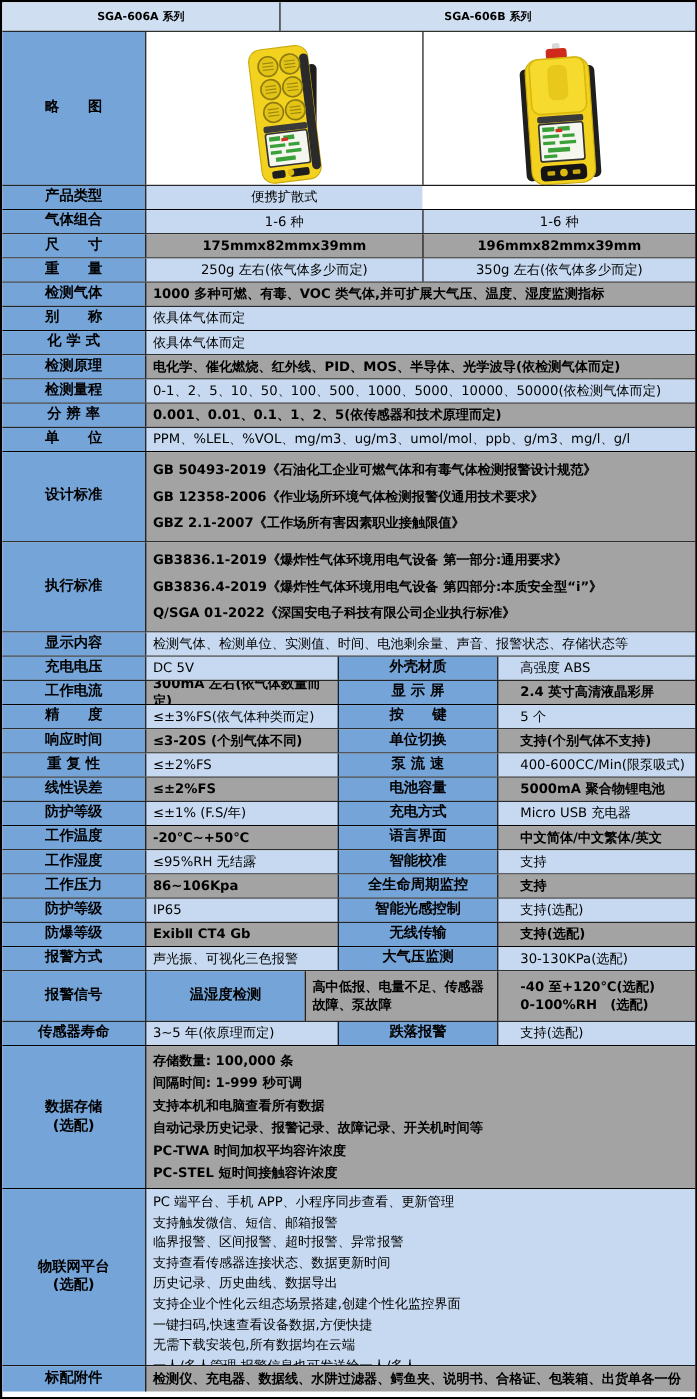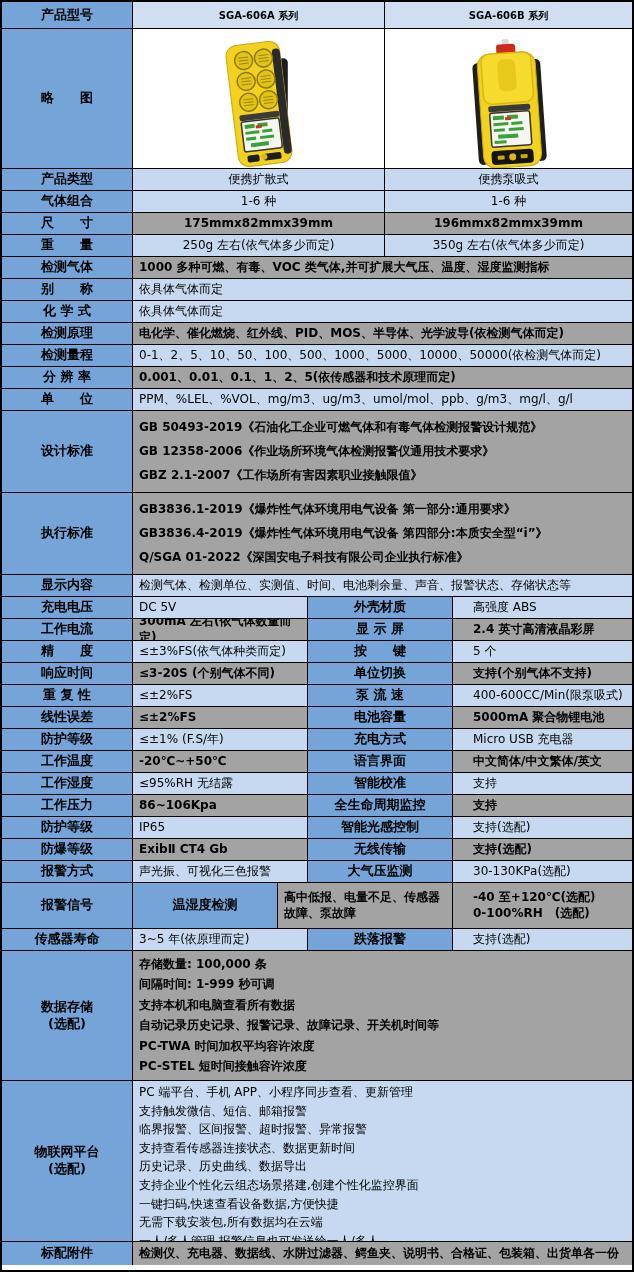--- a/index.html
+++ b/index.html
@@ -43,21 +43,20 @@
   .multi{flex-direction:column;align-items:flex-start;justify-content:space-evenly;padding:2px 6px;}
   .multi div{line-height:1.55;}
   .img-cell{justify-content:center;align-items:center;padding:0;}
 </style>
 </head>
 <body>
 
 <div class="sheet">
 
   <div class="row h-header">
-    <div class="cell label w-label h-header">产品型号</div>
     <div class="cell head w-a">SGA-606A 系列</div>
     <div class="cell head w-b">SGA-606B 系列</div>
   </div>
 
   <div class="row h-sketch">
     <div class="cell label w-label">略　　图</div>
     <div class="cell white w-a img-cell">
       <span>
         <svg width="130" height="134" viewBox="0 0 130 134">
           <g transform="rotate(-7 65 67)">
@@ -130,21 +129,20 @@
             <rect x="71" y="118" width="7" height="4" rx="1" fill="#caa90c"></rect>
           </g>
         </svg>
       </span>
     </div>
   </div>
 
   <div class="row r">
     <div class="cell label w-label">产品类型</div>
     <div class="cell bgA w-a center">便携扩散式</div>
-    <div class="cell bgA w-b center">便携泵吸式</div>
   </div>
   <div class="row r">
     <div class="cell label w-label">气体组合</div>
     <div class="cell bgA w-a center">1-6 种</div>
     <div class="cell bgA w-b center">1-6 种</div>
   </div>
   <div class="row r">
     <div class="cell label w-label">尺　　寸</div>
     <div class="cell bgB w-a center">175mmx82mmx39mm</div>
     <div class="cell bgB w-b center">196mmx82mmx39mm</div>

